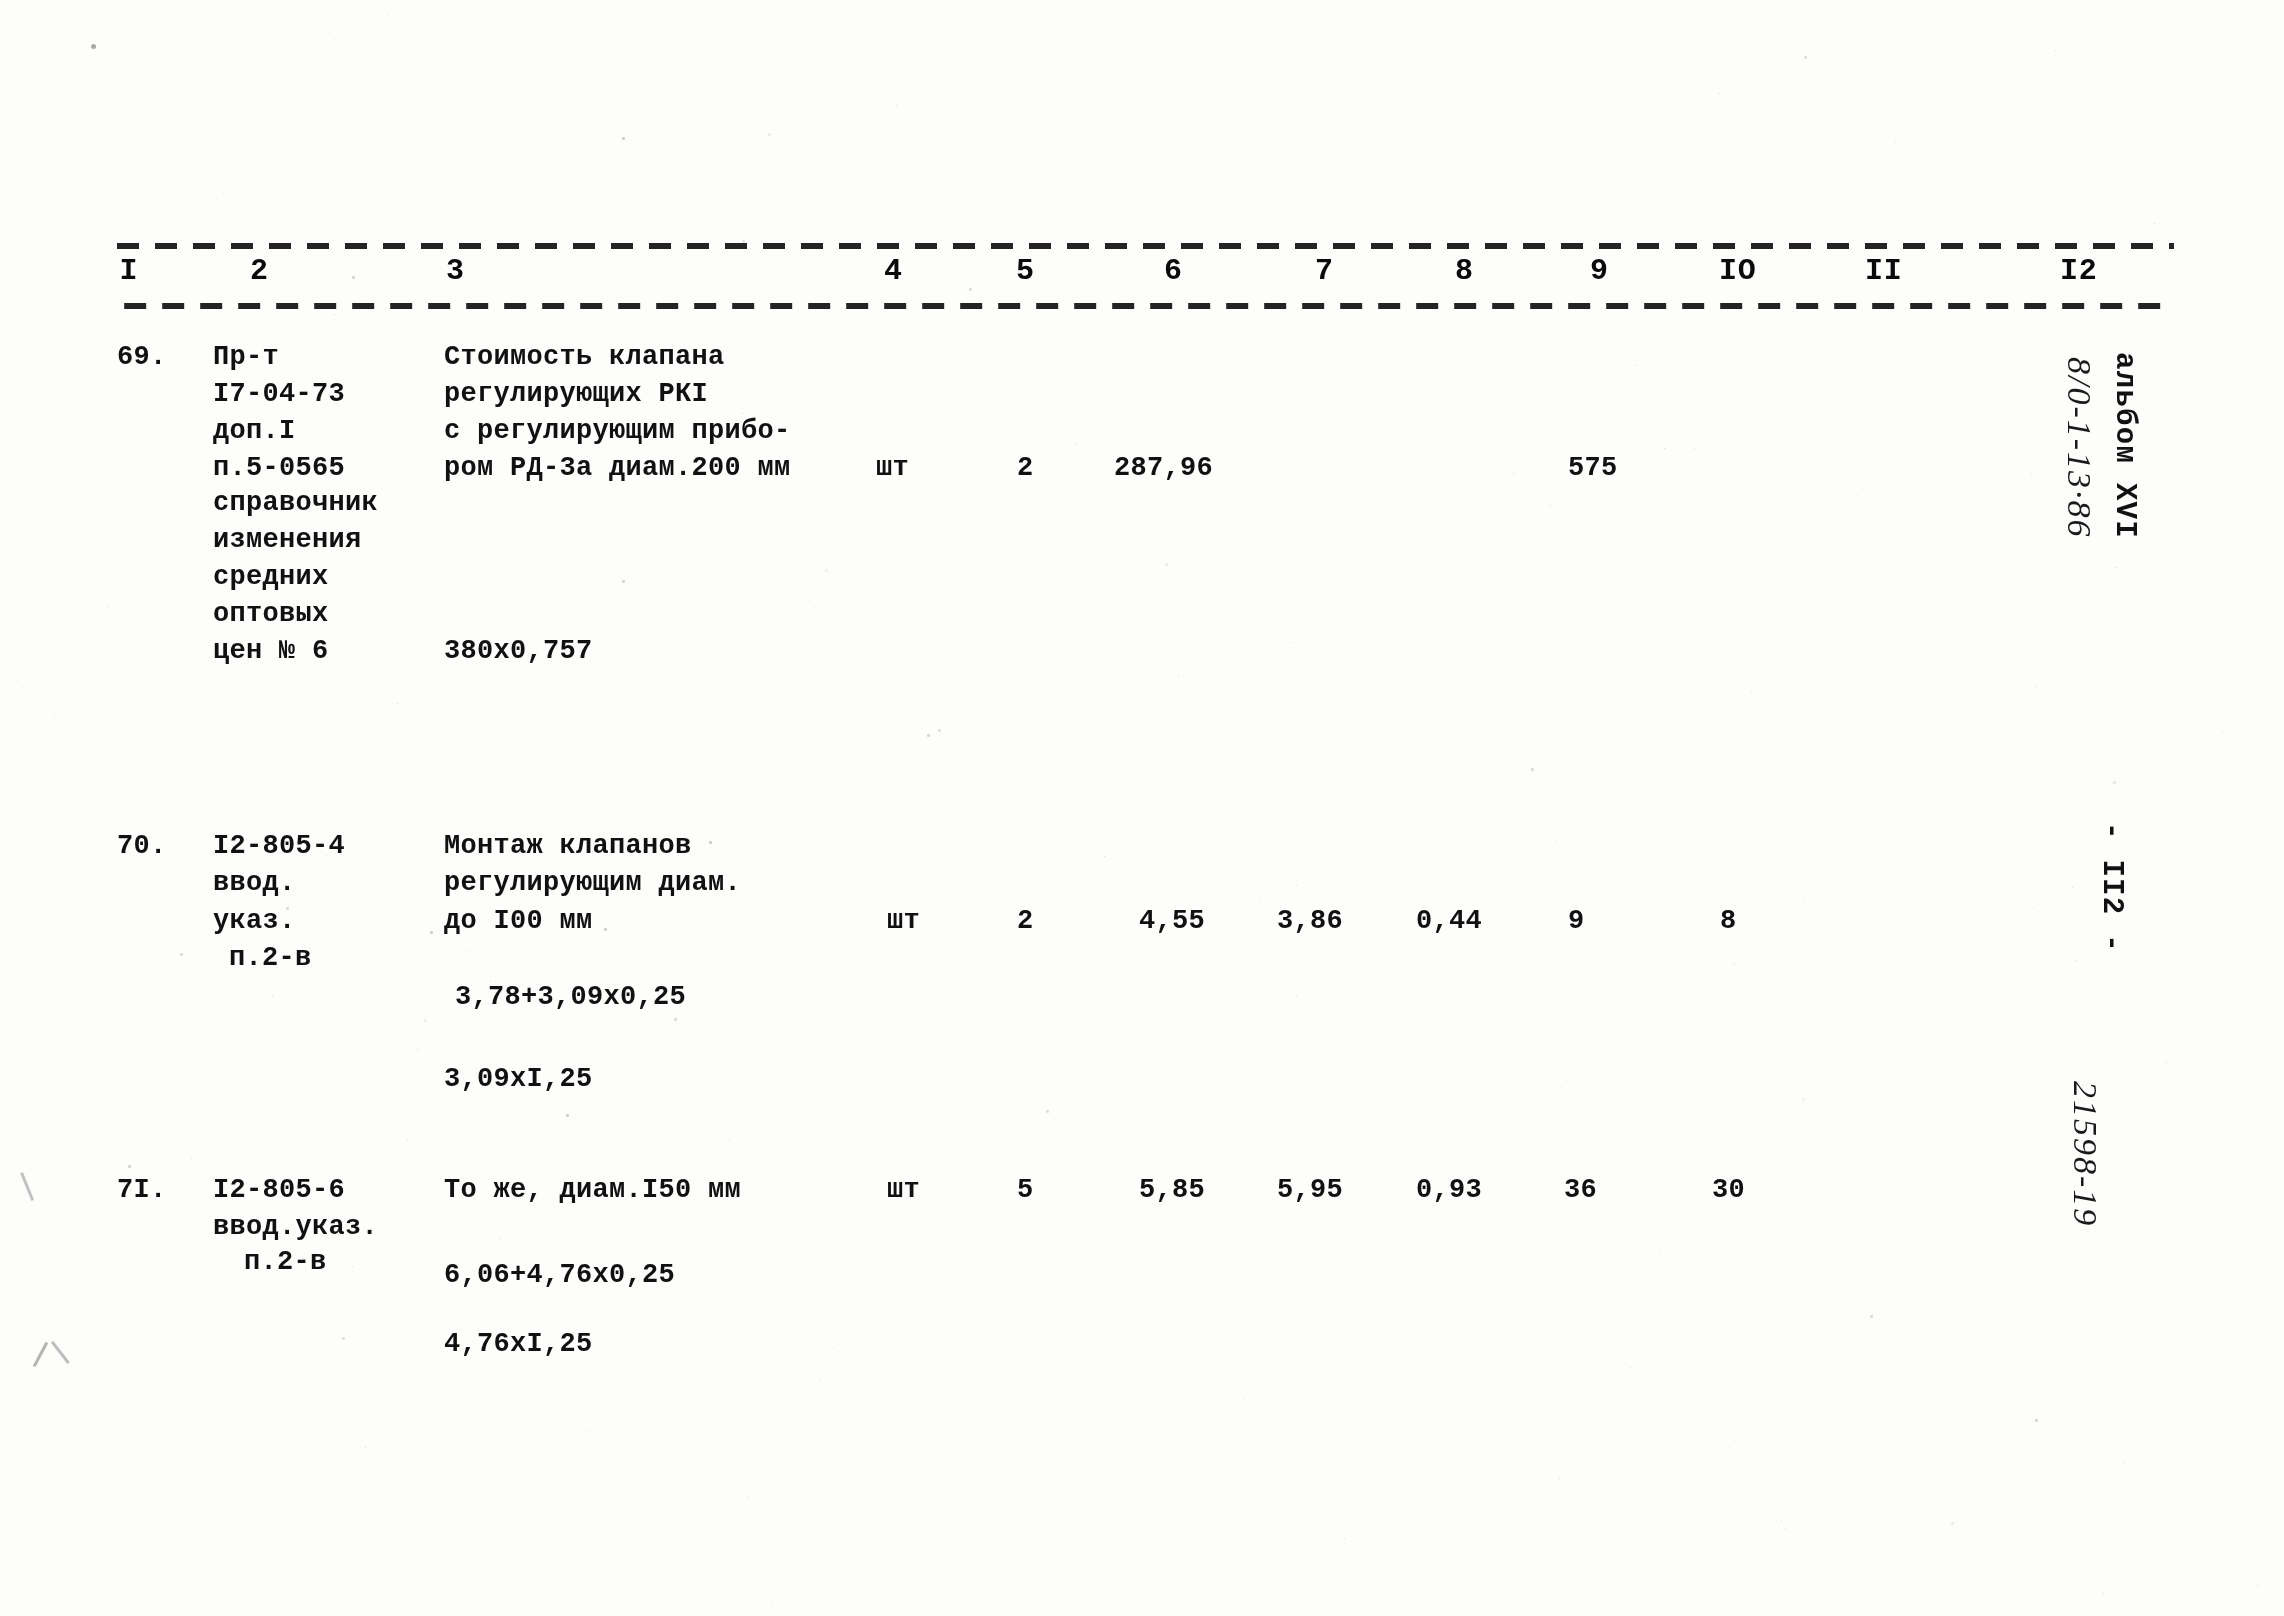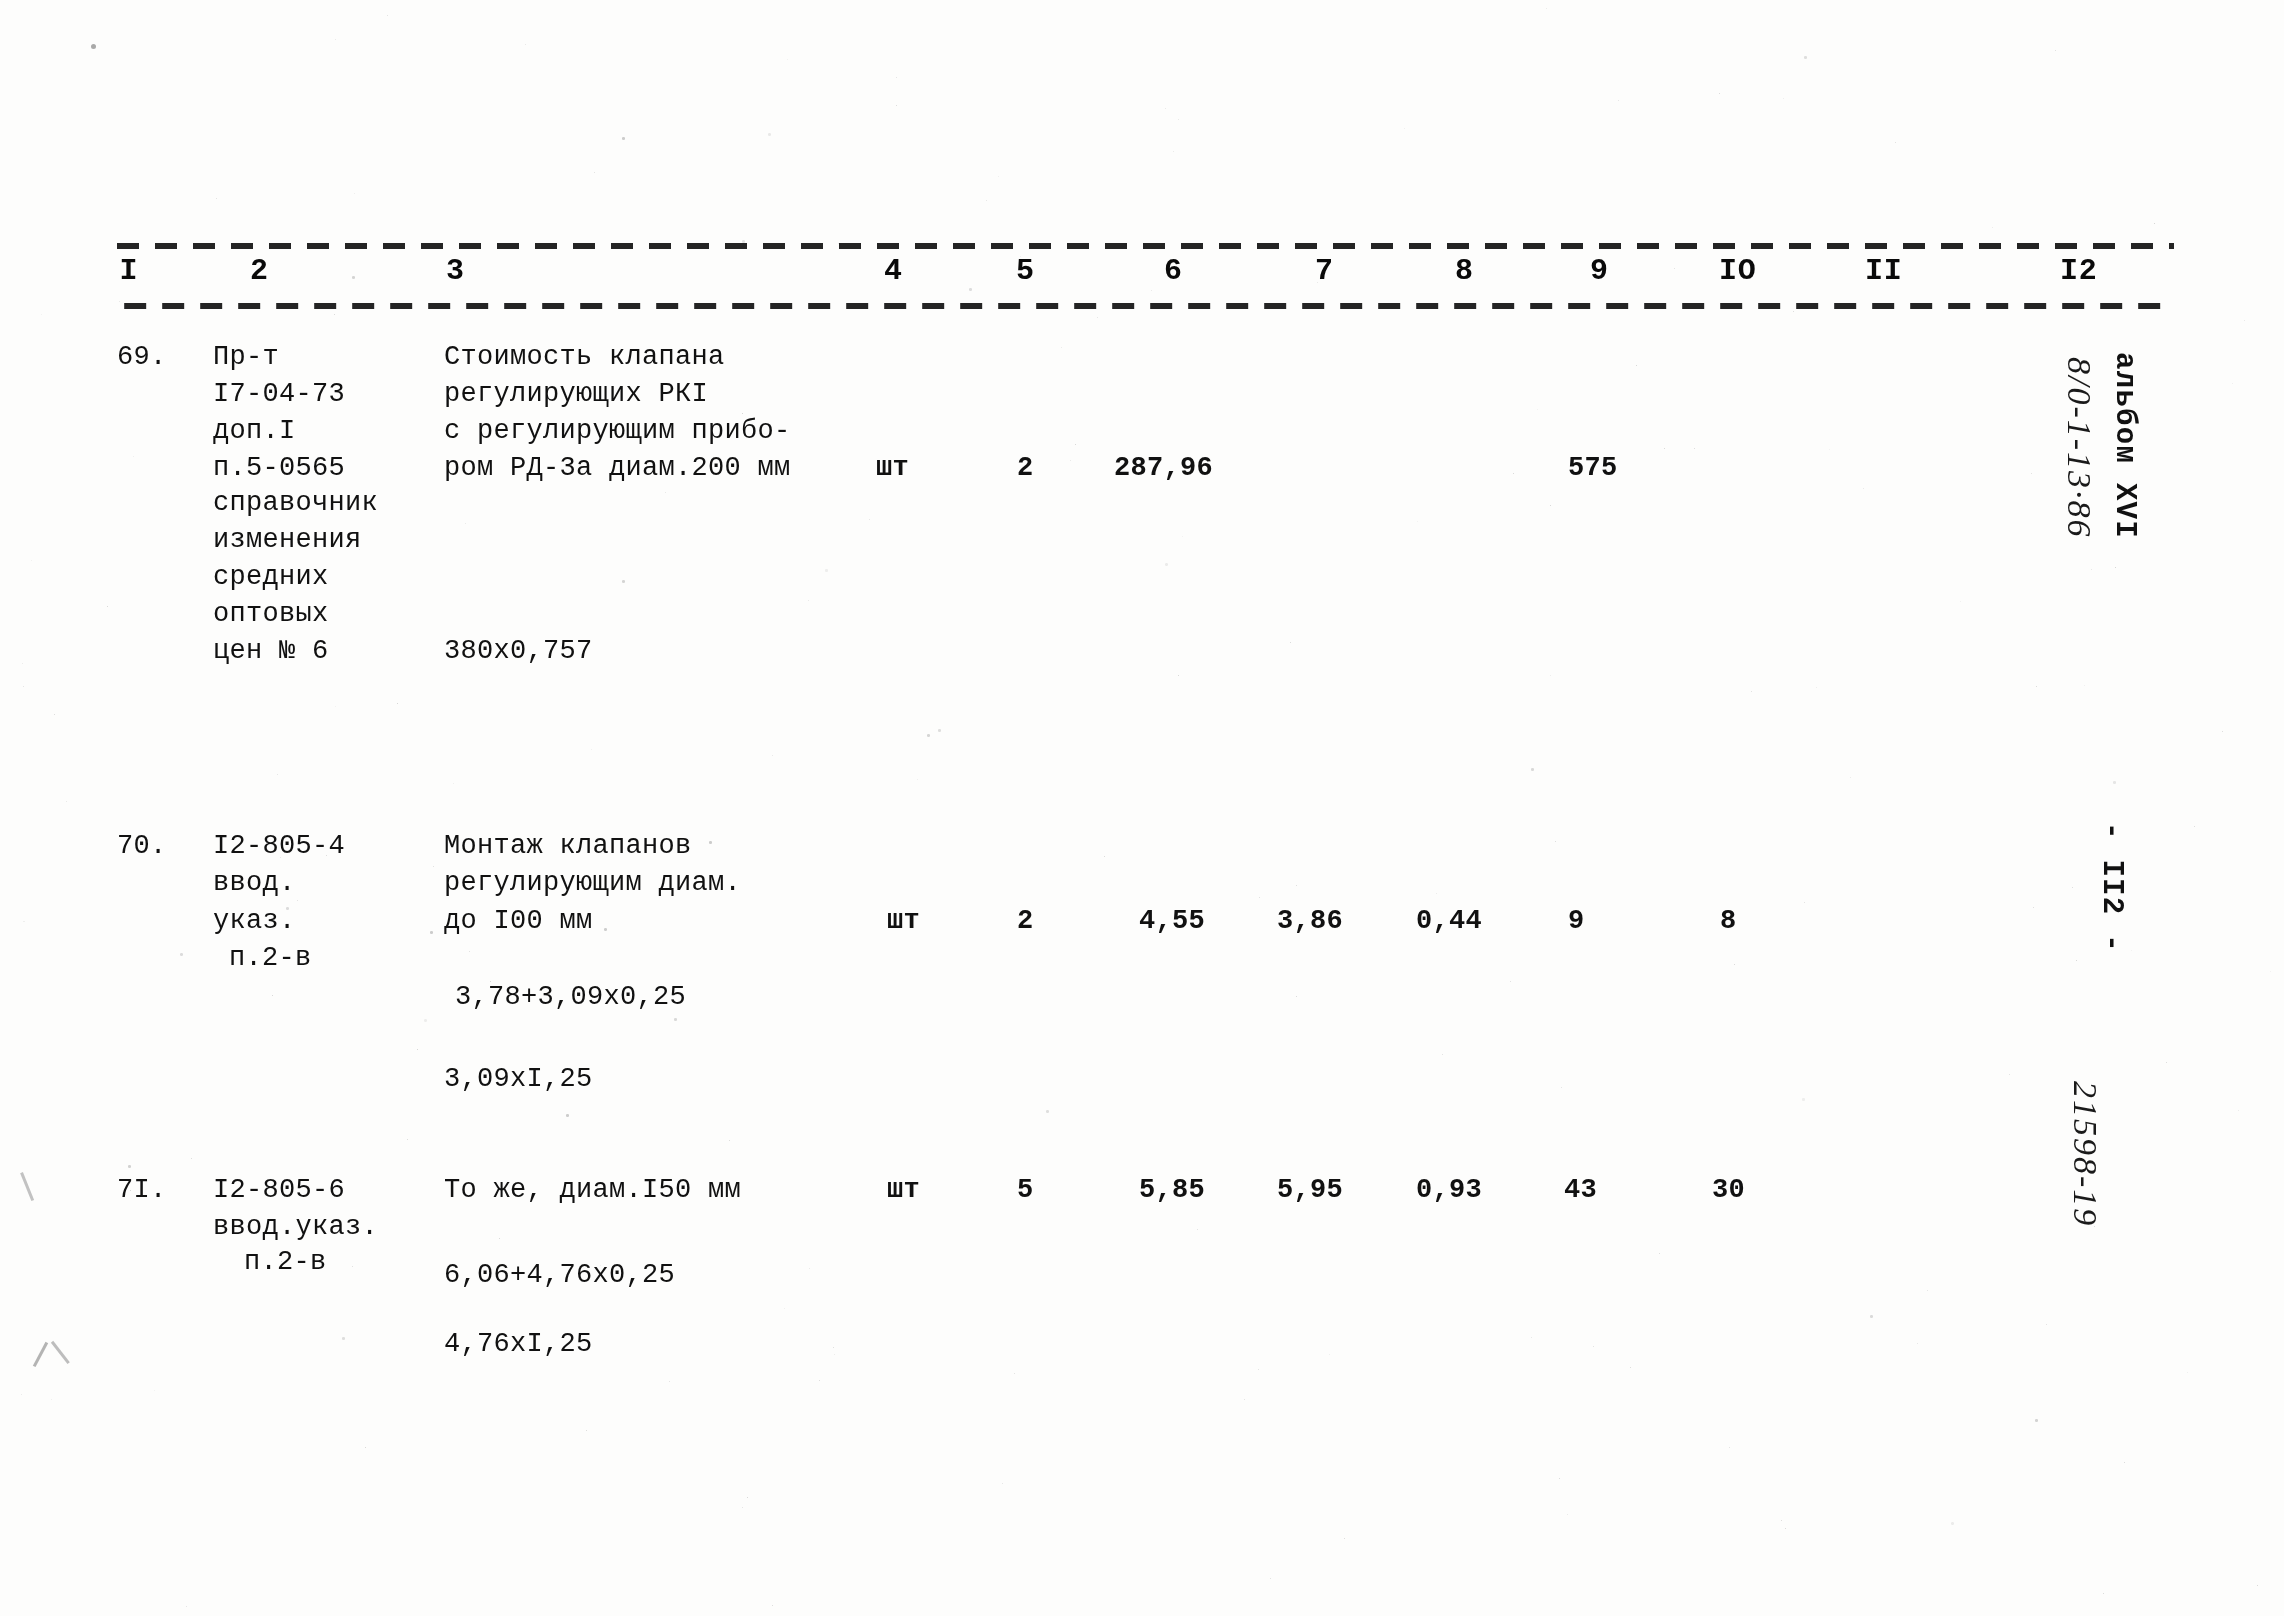--- a/index.html
+++ b/index.html
@@ -55,21 +55,21 @@
     font-weight:600;
   }
 
   
   .cell{
     position:absolute;
     white-space:pre;
     font-family:"Liberation Mono", monospace;
     font-size:27px;
     line-height:37px;
-    font-weight:400;
+    font-weight:700;
     letter-spacing:0.3px;
     color:#111;
   }
   .cell.num{font-weight:600;}
 
   .rows{position:relative;height:990px;margin-top:3.9px;}
 
   
   .margin-rot{
     position:absolute;
@@ -187,21 +187,21 @@
 
         <div class="cell" style="left:327px;top:858px">То же, диам.I50 мм</div>
         <div class="cell" style="left:327px;top:943px">6,06+4,76x0,25</div>
         <div class="cell" style="left:327px;top:1012px">4,76xI,25</div>
 
         <div class="cell num" style="left:770px;top:858px">шт</div>
         <div class="cell num" style="left:900px;top:858px">5</div>
         <div class="cell num" style="left:1022px;top:858px">5,85</div>
         <div class="cell num" style="left:1160px;top:858px">5,95</div>
         <div class="cell num" style="left:1299px;top:858px">0,93</div>
-        <div class="cell num" style="left:1447px;top:858px">43</div>
+        <div class="cell num" style="left:1447px;top:858px">36</div>
         <div class="cell num" style="left:1595px;top:858px">30</div>
         <div class="cell num" style="left:1748px;top:858px"></div>
         <div class="cell num" style="left:1875px;top:858px"></div>
       </div>
 
     </div>
   </div>
 
   <div class="margin-rot typed-rot" style="left:2141px;top:352px">альбом XVI</div>
 

